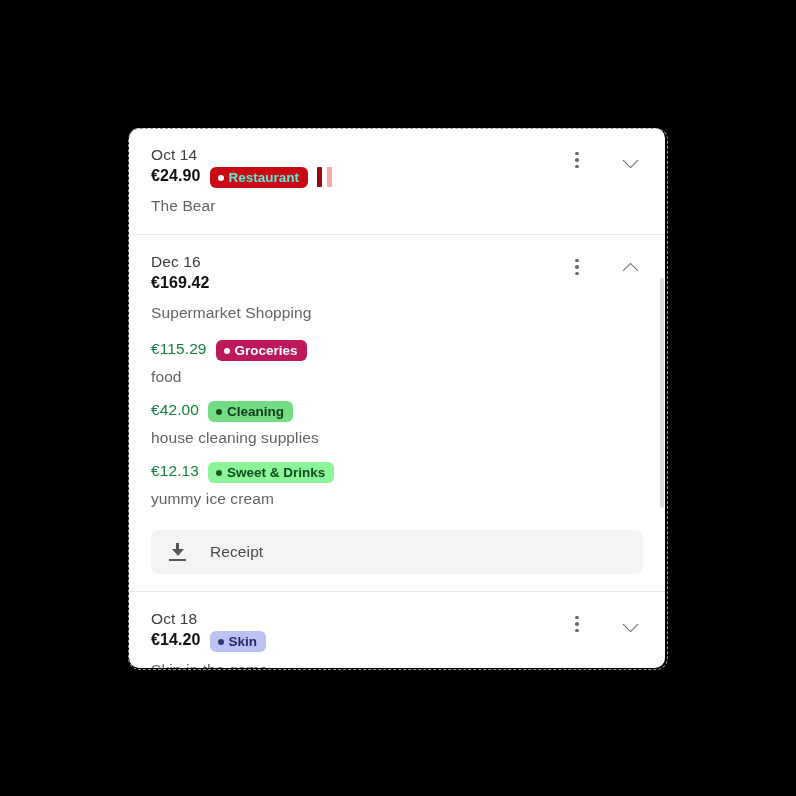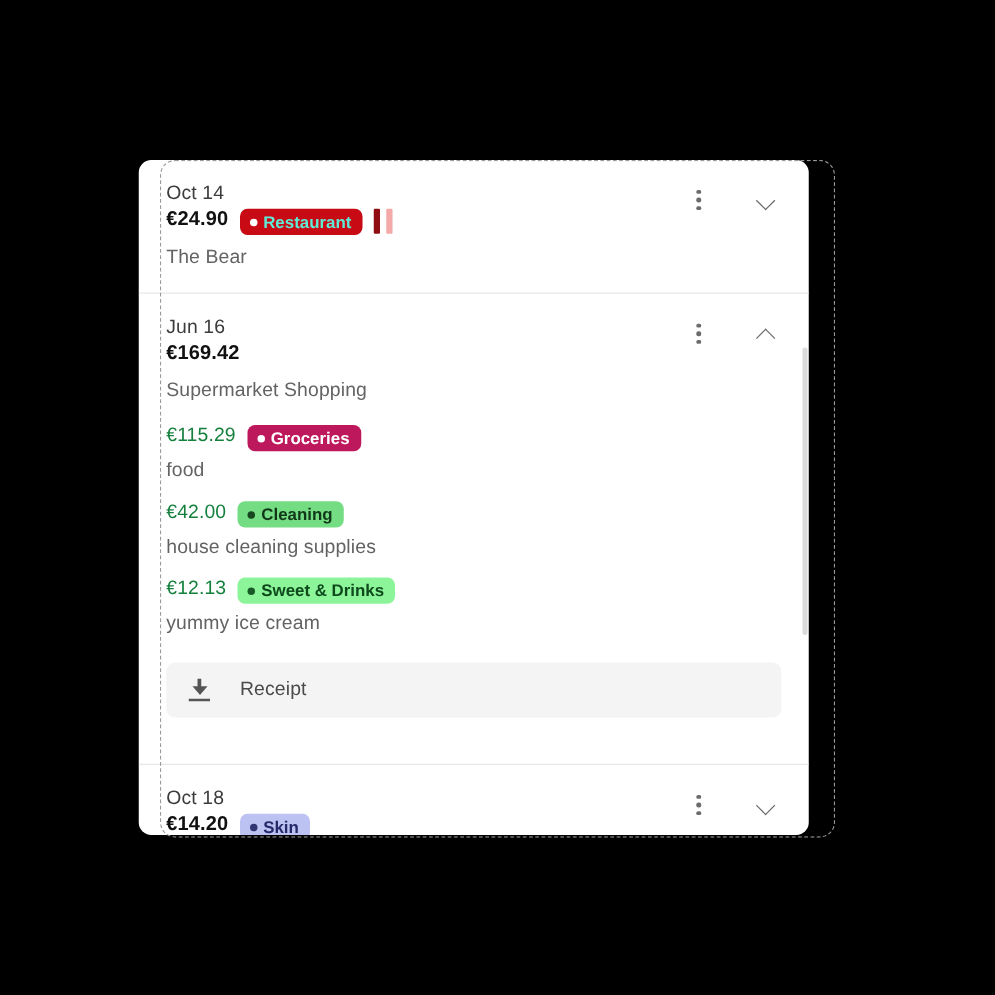--- a/index.html
+++ b/index.html
@@ -26,21 +26,21 @@
     border: 1px dashed #9a9a9a;
     border-radius: 12px;
     box-sizing: border-box;
     pointer-events: none;
     z-index: 5;
   }
 
   
   .card {
     position: absolute;
-    left: 111px;
+    left: 129px;
     top: 128px;
     width: 536px;
     height: 540px;
     background: #ffffff;
     border-radius: 10px;
     box-sizing: border-box;
     overflow: hidden;
     z-index: 2;
   }
 
@@ -241,21 +241,21 @@
         </span>
         <span class="icon-btn">
           <span class="chev"></span>
         </span>
       </div>
     </div>
   </div>
 
   <div class="txn" style="border-top-color: rgb(232, 232, 232);">
     <div class="txn-head">
-      <div class="date">Jun 16</div>
+      <div class="date">Dec 16</div>
       <div class="amount-line">
         <span class="amount">€169.42</span>
       </div>
       <div class="desc">Supermarket Shopping</div>
 
       <div class="row-actions">
         <span class="icon-btn">
           <span class="kebab">
               <i></i>
               <i></i>
@@ -308,21 +308,21 @@
     <div class="receipt-btn" style="background: rgb(244, 244, 244);">
       <span class="dl-icon">
         <span class="stem"></span>
           <span class="head"></span>
           <span class="base"></span>
       </span>
       <span class="receipt-label">Receipt</span>
     </div>
   </div>
 
-  <div class="txn" style="border-top-color: rgb(232, 232, 232); margin-top: 20px;">
+  <div class="txn" style="border-top-color: rgb(232, 232, 232);">
     <div class="txn-head">
       <div class="date">Oct 18</div>
       <div class="amount-line">
         <span class="amount">€14.20</span>
         <span class="badge" id="b4" style="background: rgb(188, 194, 242); color: rgb(37, 42, 104);">
           <span class="dot"></span>
           <span>Skin</span>
         </span>
       </div>
       <div class="desc">Skin in the game</div>

